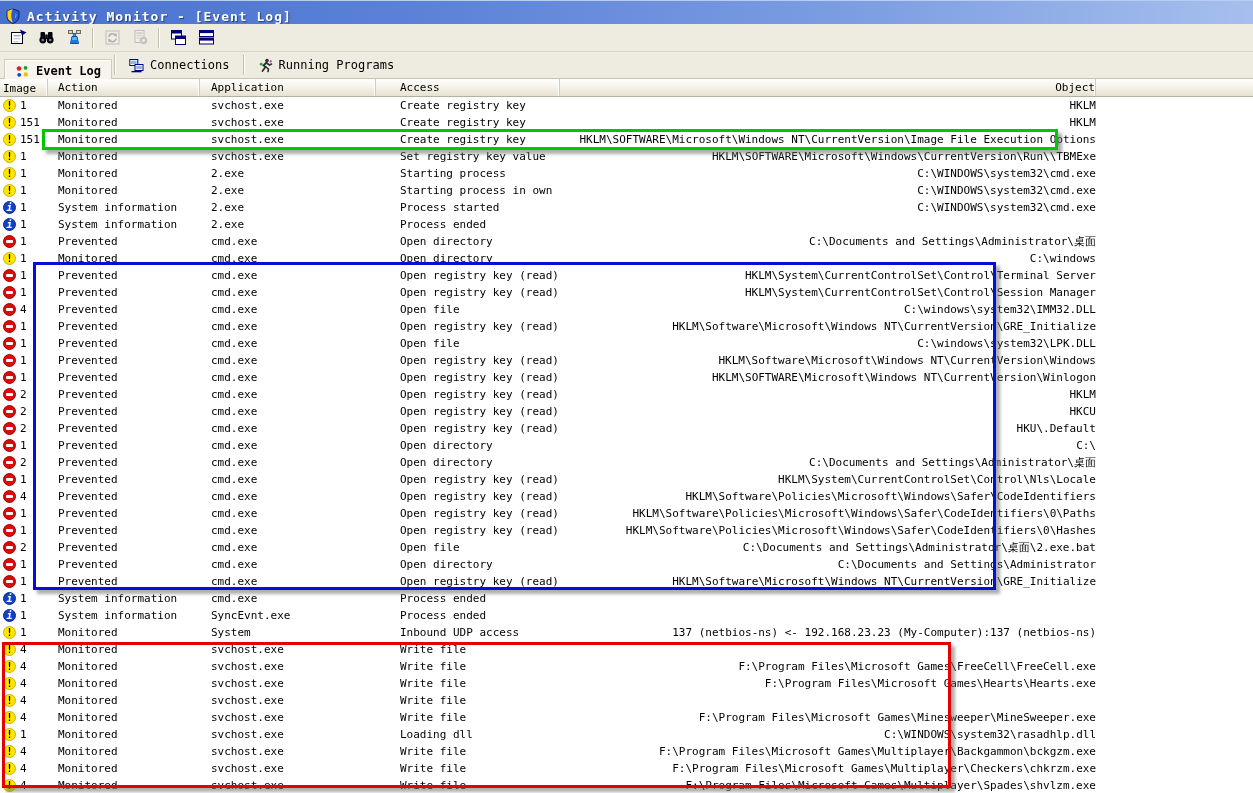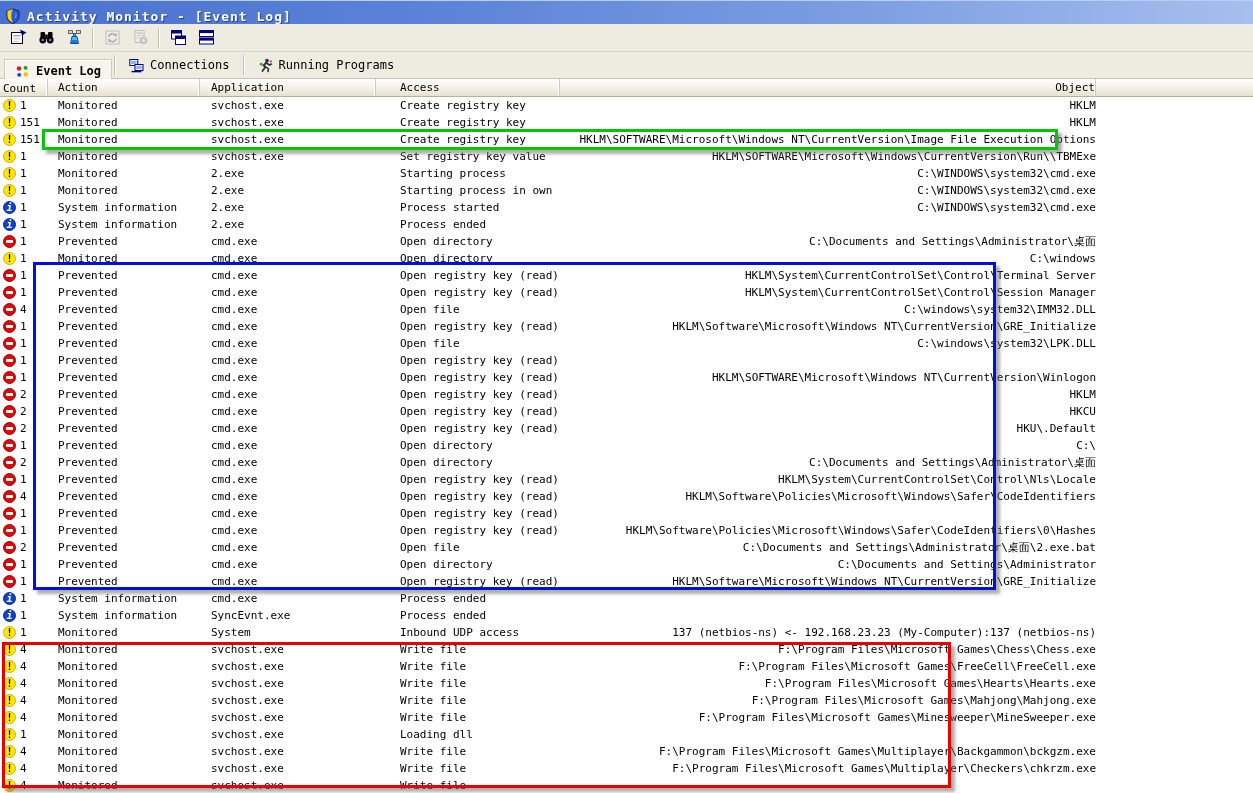--- a/index.html
+++ b/index.html
@@ -167,21 +167,21 @@
         <path d="M8.5 5 L11.5 7 L13.5 6" fill="none" stroke="#303030" stroke-width="1.6" stroke-linecap="round"></path>
         <path d="M8 9 L10.5 11 L10 13.5" fill="none" stroke="#303030" stroke-width="1.6" stroke-linecap="round"></path>
         <circle cx="3.2" cy="6.2" r="1.4" fill="#20a830"></circle>
         <circle cx="12.8" cy="3.4" r="1.1" fill="#b040c0"></circle>
       </svg>
       <span>Running Programs</span>
     </div>
   </div>
 
   <div class="thead">
-    <div class="hcell c-count">Count</div>
+    <div class="hcell c-count">Image</div>
     <div class="hcell c-action">Action</div>
     <div class="hcell c-app">Application</div>
     <div class="hcell c-access">Access</div>
     <div class="hcell c-object">Object</div>
     <div class="hcell c-iface">Interface</div>
   </div>
 
   <div class="tbody">
       <div class="trow">
         <div class="cell c-count">
@@ -349,20 +349,21 @@
         <div class="cell c-iface"></div>
       </div>
       <div class="trow">
         <div class="cell c-count">
           <span class="evicon ic-prevented"></span>
           <span>1</span>
         </div>
         <div class="cell c-action">Prevented</div>
         <div class="cell c-app">cmd.exe</div>
         <div class="cell c-access">Open registry key (read)</div>
+        <div class="cell c-object">HKLM\Software\Microsoft\Windows NT\CurrentVersion\Windows</div>
         <div class="cell c-iface"></div>
       </div>
       <div class="trow">
         <div class="cell c-count">
           <span class="evicon ic-prevented"></span>
           <span>1</span>
         </div>
         <div class="cell c-action">Prevented</div>
         <div class="cell c-app">cmd.exe</div>
         <div class="cell c-access">Open registry key (read)</div>
@@ -447,20 +448,21 @@
         <div class="cell c-iface"></div>
       </div>
       <div class="trow">
         <div class="cell c-count">
           <span class="evicon ic-prevented"></span>
           <span>1</span>
         </div>
         <div class="cell c-action">Prevented</div>
         <div class="cell c-app">cmd.exe</div>
         <div class="cell c-access">Open registry key (read)</div>
+        <div class="cell c-object">HKLM\Software\Policies\Microsoft\Windows\Safer\CodeIdentifiers\0\Paths</div>
         <div class="cell c-iface"></div>
       </div>
       <div class="trow">
         <div class="cell c-count">
           <span class="evicon ic-prevented"></span>
           <span>1</span>
         </div>
         <div class="cell c-action">Prevented</div>
         <div class="cell c-app">cmd.exe</div>
         <div class="cell c-access">Open registry key (read)</div>
@@ -534,21 +536,20 @@
         <div class="cell c-iface">Loopback</div>
       </div>
       <div class="trow">
         <div class="cell c-count">
           <span class="evicon ic-warning"></span>
           <span>4</span>
         </div>
         <div class="cell c-action">Monitored</div>
         <div class="cell c-app">svchost.exe</div>
         <div class="cell c-access">Write file</div>
-        <div class="cell c-object">F:\Program Files\Microsoft Games\Chess\Chess.exe</div>
         <div class="cell c-iface"></div>
       </div>
       <div class="trow">
         <div class="cell c-count">
           <span class="evicon ic-warning"></span>
           <span>4</span>
         </div>
         <div class="cell c-action">Monitored</div>
         <div class="cell c-app">svchost.exe</div>
         <div class="cell c-access">Write file</div>
@@ -567,21 +568,20 @@
         <div class="cell c-iface"></div>
       </div>
       <div class="trow">
         <div class="cell c-count">
           <span class="evicon ic-warning"></span>
           <span>4</span>
         </div>
         <div class="cell c-action">Monitored</div>
         <div class="cell c-app">svchost.exe</div>
         <div class="cell c-access">Write file</div>
-        <div class="cell c-object">F:\Program Files\Microsoft Games\Mahjong\Mahjong.exe</div>
         <div class="cell c-iface"></div>
       </div>
       <div class="trow">
         <div class="cell c-count">
           <span class="evicon ic-warning"></span>
           <span>4</span>
         </div>
         <div class="cell c-action">Monitored</div>
         <div class="cell c-app">svchost.exe</div>
         <div class="cell c-access">Write file</div>
@@ -589,20 +589,21 @@
         <div class="cell c-iface"></div>
       </div>
       <div class="trow">
         <div class="cell c-count">
           <span class="evicon ic-warning"></span>
           <span>1</span>
         </div>
         <div class="cell c-action">Monitored</div>
         <div class="cell c-app">svchost.exe</div>
         <div class="cell c-access">Loading dll</div>
+        <div class="cell c-object">C:\WINDOWS\system32\rasadhlp.dll</div>
         <div class="cell c-iface"></div>
       </div>
       <div class="trow">
         <div class="cell c-count">
           <span class="evicon ic-warning"></span>
           <span>4</span>
         </div>
         <div class="cell c-action">Monitored</div>
         <div class="cell c-app">svchost.exe</div>
         <div class="cell c-access">Write file</div>
@@ -621,20 +622,21 @@
         <div class="cell c-iface"></div>
       </div>
       <div class="trow">
         <div class="cell c-count">
           <span class="evicon ic-warning"></span>
           <span>4</span>
         </div>
         <div class="cell c-action">Monitored</div>
         <div class="cell c-app">svchost.exe</div>
         <div class="cell c-access">Write file</div>
+        <div class="cell c-object">F:\Program Files\Microsoft Games\Multiplayer\Spades\shvlzm.exe</div>
         <div class="cell c-iface"></div>
       </div>
     </div>
 
   <div class="overlay">
       <div class="ann" style="left: 42px; top: 129px; width: 1016px; height: 21px; border-color: rgb(0, 200, 0);"></div>
       <div class="ann" style="left: 33px; top: 262px; width: 963px; height: 328px; border-color: rgb(0, 16, 216);"></div>
       <div class="ann" style="left: 2px; top: 642px; width: 949px; height: 146px; border-color: rgb(230, 0, 0);"></div>
     </div>
 

